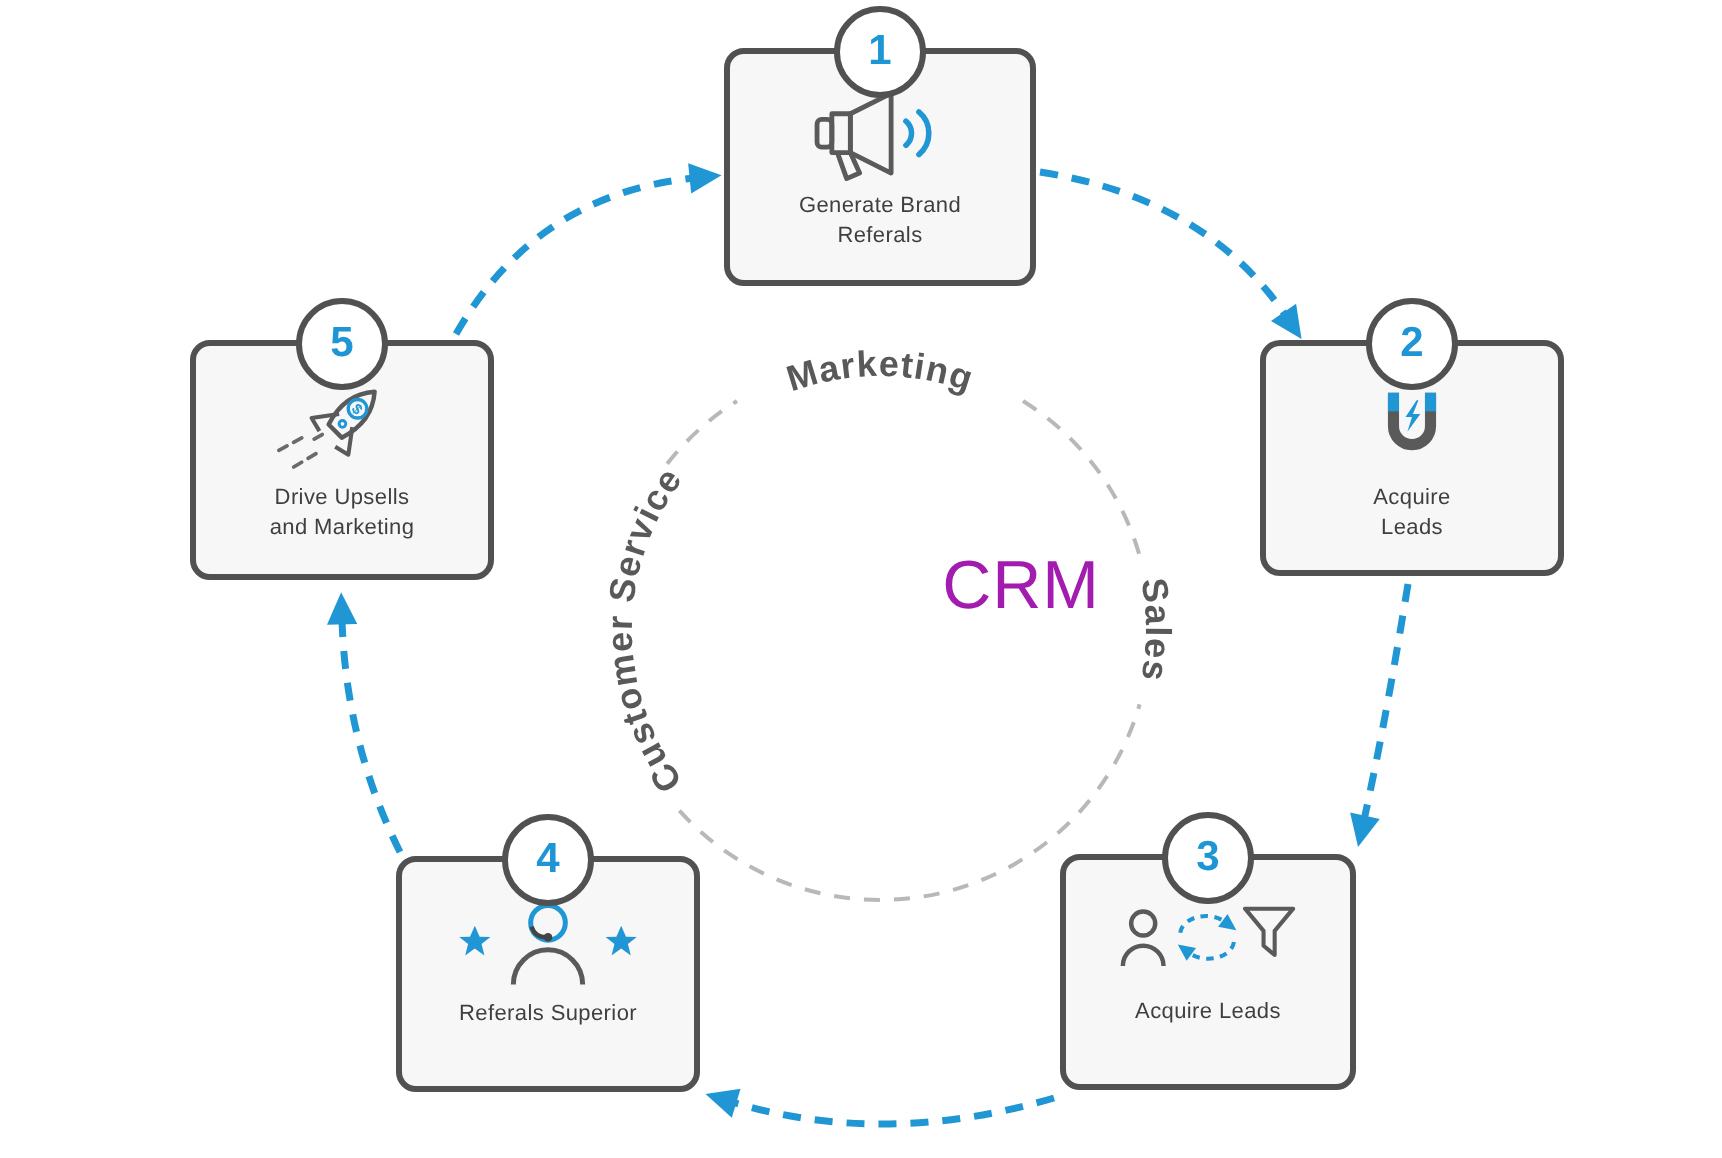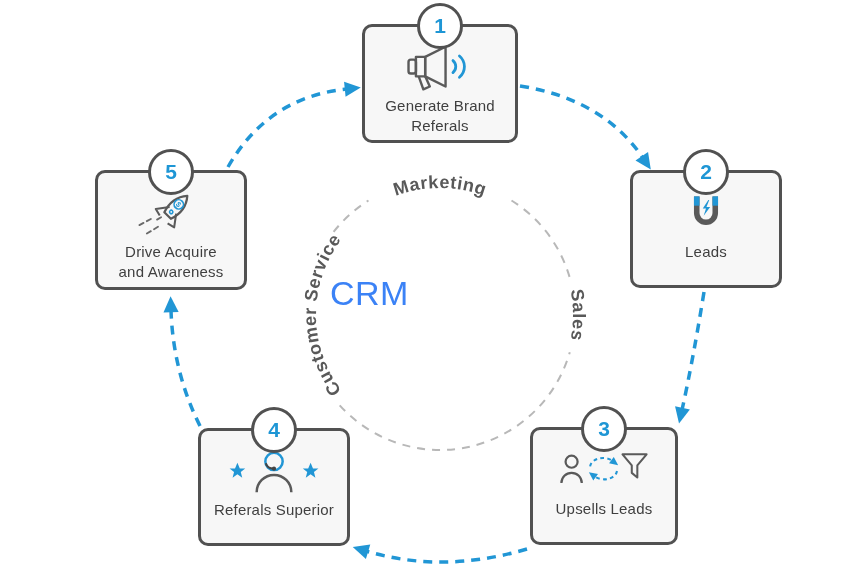--- a/index.html
+++ b/index.html
@@ -15,24 +15,24 @@
   }
   .badge{
     position:absolute;left:50%;top:-24px;transform:translateX(-50%);
     width:46px;height:46px;box-sizing:border-box;
     background:#ffffff;border:3px solid #515151;border-radius:50%;
     display:flex;align-items:center;justify-content:center;
     font-weight:bold;font-size:21px;color:#1e96d5;
   }
   .icon-wrap{margin-top:15px;height:52px;display:flex;align-items:center;justify-content:center;}
   .icon-wrap svg{display:block;}
-  .step-label{margin-top:2px;font-size:15px;line-height:1.32;color:#3f3f3f;letter-spacing:.2px;}
+  .step-label{margin-top:2px;font-size:11px;line-height:1.32;color:#3f3f3f;letter-spacing:.2px;}
   .title{
-    position:absolute;left:330px;top:272px;width:220px;text-align:left;
-    font-size:34px;line-height:1.24;color:#3b82f6;letter-spacing:.5px;
+    position:absolute;left:330px;top:272px;width:220px;text-align:right;
+    font-size:34px;line-height:1.24;color:#a21caf;letter-spacing:.5px;
   }
   .ring-label{font-family:"Liberation Sans",sans-serif;font-weight:bold;font-size:18px;fill:#595959;letter-spacing:.6px;}
 </style>
 </head>
 <body>
 
 <div class="canvas">
 
   <svg class="layer" viewBox="0 0 861 579">
     <defs>
@@ -103,20 +103,21 @@
     </div>
     <div class="icon-wrap">
       <svg width="60" height="50" viewBox="0 0 60 54">
         <path d="M20 8 V26 a10 10 0 0 0 20 0 V8" stroke="#5a5a5a" stroke-width="6" fill="none"></path>
         <path d="M20 8 V18" stroke="#2196d5" stroke-width="6" fill="none"></path>
         <path d="M40 8 V18" stroke="#2196d5" stroke-width="6" fill="none"></path>
         <path d="M32.5 12 L26.5 21 H30 L27.5 29 L34.5 19.5 H30.5 L33.5 12 Z" fill="#2196d5"></path>
       </svg>
     </div>
     <div class="step-label">
+      <div>Acquire</div>
       <div>Leads</div>
     </div>
   </div>
 
   <div class="step-card" style="left:530px;top:427px;width:148px;height:118px;">
     <div class="badge">
       <span>3</span>
     </div>
     <div class="icon-wrap">
       <svg width="96" height="50" viewBox="0 0 96 54">
@@ -130,21 +131,21 @@
           <path d="M2 40 a11 11 0 0 1 22 0"></path>
         </g>
         <g stroke="#2196d5" stroke-width="2.2" fill="none" stroke-dasharray="4 3.5">
           <path d="M33 22 a14 10 0 0 1 24 -6" marker-end="url(#cycArrow)"></path>
           <path d="M62 27 a14 10 0 0 1 -24 6" marker-end="url(#cycArrow)"></path>
         </g>
         <path d="M68 9 L94 9 L84 21 L84 34 L78 29 L78 21 Z" stroke="#5a5a5a" stroke-width="2.2" fill="none" stroke-linejoin="round"></path>
       </svg>
     </div>
     <div class="step-label">
-      <div>Upsells Leads</div>
+      <div>Acquire Leads</div>
     </div>
   </div>
 
   <div class="step-card" style="left:198px;top:428px;width:152px;height:118px;">
     <div class="badge">
       <span>4</span>
     </div>
     <div class="icon-wrap">
       <svg width="104" height="52" viewBox="0 0 104 54">
         <path transform="translate(14,26)" d="M0,-8.5 L2.5,-2.7 L8.1,-2.6 L3.5,1 L5,7 L0,3.4 L-5,7 L-3.5,1 L-8.1,-2.6 L-2.5,-2.7 Z" fill="#2196d5"></path>
@@ -177,18 +178,18 @@
           <path d="M44 2 C51 10 53 20 49 32 L39 32 C35 20 37 10 44 2 Z" stroke="#5a5a5a" stroke-width="2.4" fill="#f7f7f7" stroke-linejoin="round"></path>
           <path d="M39 24 L30 36 L38 38" stroke="#5a5a5a" stroke-width="2.2" fill="none" stroke-linejoin="round"></path>
           <path d="M49 24 L58 36 L50 38" stroke="#5a5a5a" stroke-width="2.2" fill="none" stroke-linejoin="round"></path>
           <circle cx="44" cy="15" r="5" stroke="#2196d5" stroke-width="1.8" fill="none"></circle>
           <text x="44" y="18" text-anchor="middle" font-family="Liberation Sans, sans-serif" font-size="8" font-weight="bold" fill="#2196d5">$</text>
           <circle cx="44" cy="26.5" r="1.8" stroke="#2196d5" stroke-width="1.6" fill="none"></circle>
         </g>
       </svg>
     </div>
     <div class="step-label">
-      <div>Drive Acquire</div>
-      <div>and Awareness</div>
+      <div>Drive Upsells</div>
+      <div>and Marketing</div>
     </div>
   </div>
 
 </div>
 
 </body></html>

